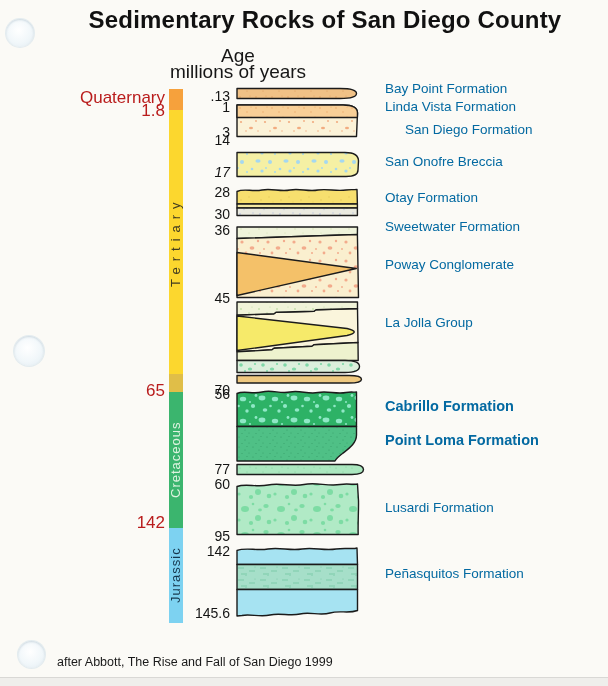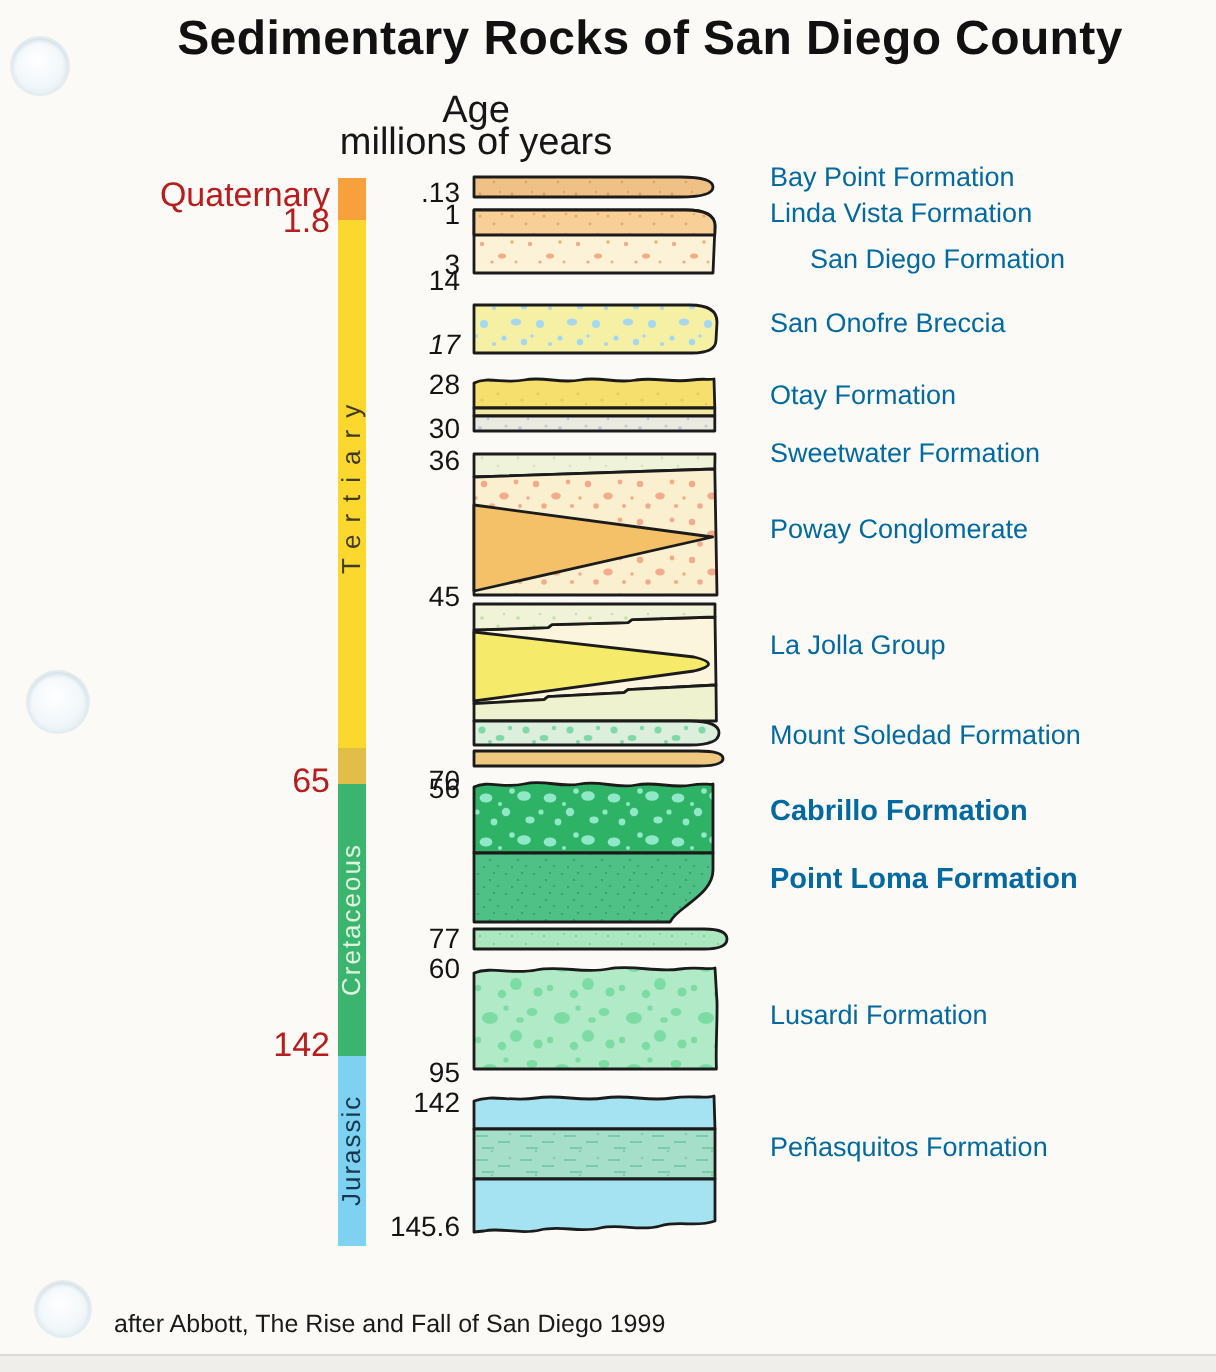--- a/index.html
+++ b/index.html
@@ -82,21 +82,20 @@
     </div>
   <div class="formation-labels" id="formation-labels">
       <div class="formation-label" style="top: 81px;">Bay Point Formation</div>
       <div class="formation-label" style="top: 99px;">Linda Vista Formation</div>
       <div class="formation-label" style="top: 122px; margin-left: 20px;">San Diego Formation</div>
       <div class="formation-label" style="top: 154px;">San Onofre Breccia</div>
       <div class="formation-label" style="top: 190px;">Otay Formation</div>
       <div class="formation-label" style="top: 219px;">Sweetwater Formation</div>
       <div class="formation-label" style="top: 257px;">Poway Conglomerate</div>
       <div class="formation-label" style="top: 315px;">La Jolla Group</div>
-      <div class="formation-label" style="top: 360px;">Mount Soledad Formation</div>
       <div class="formation-label bold" style="top: 432px;">Point Loma Formation</div>
       <div class="formation-label bold" style="top: 398px;">Cabrillo Formation</div>
       <div class="formation-label" style="top: 500px;">Lusardi Formation</div>
       <div class="formation-label" style="top: 566px;">Peñasquitos Formation</div>
     </div>
 
   <svg class="strat-svg" width="132" height="540" viewBox="0 0 132 540" xmlns="http://www.w3.org/2000/svg">
     <defs>
       <pattern id="pBay" width="16" height="9" patternUnits="userSpaceOnUse">
         <rect width="16" height="9" fill="#F0C186"></rect>

